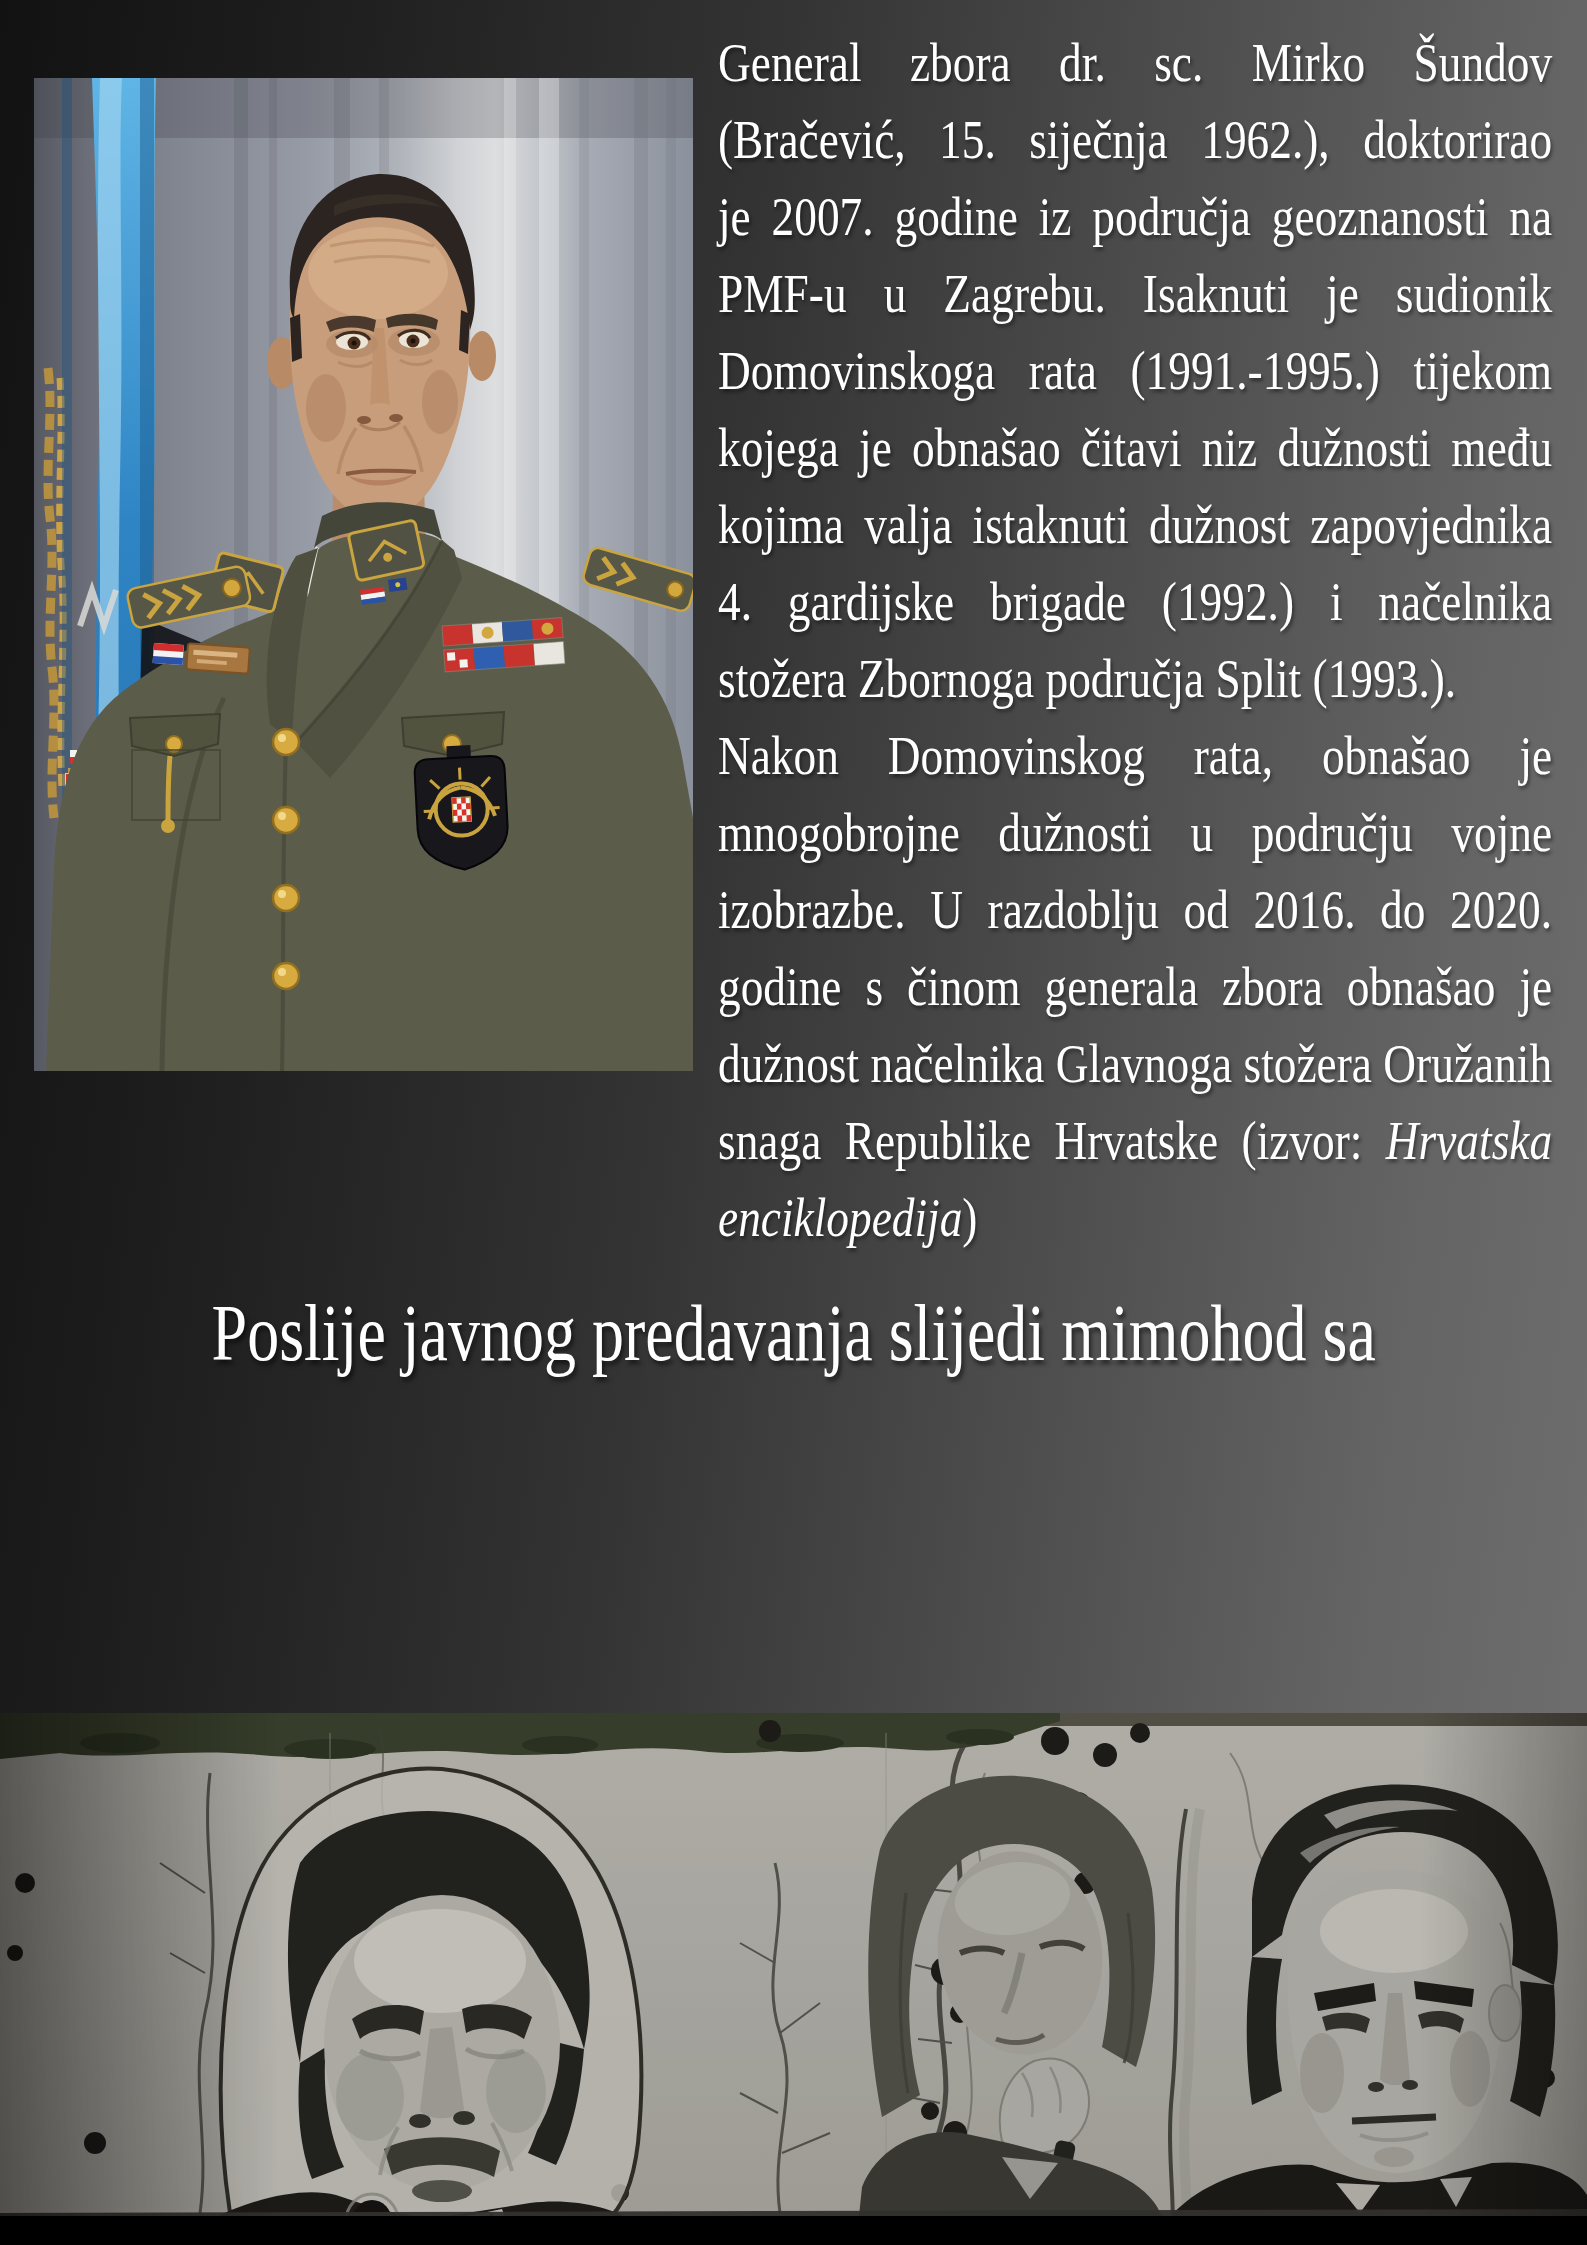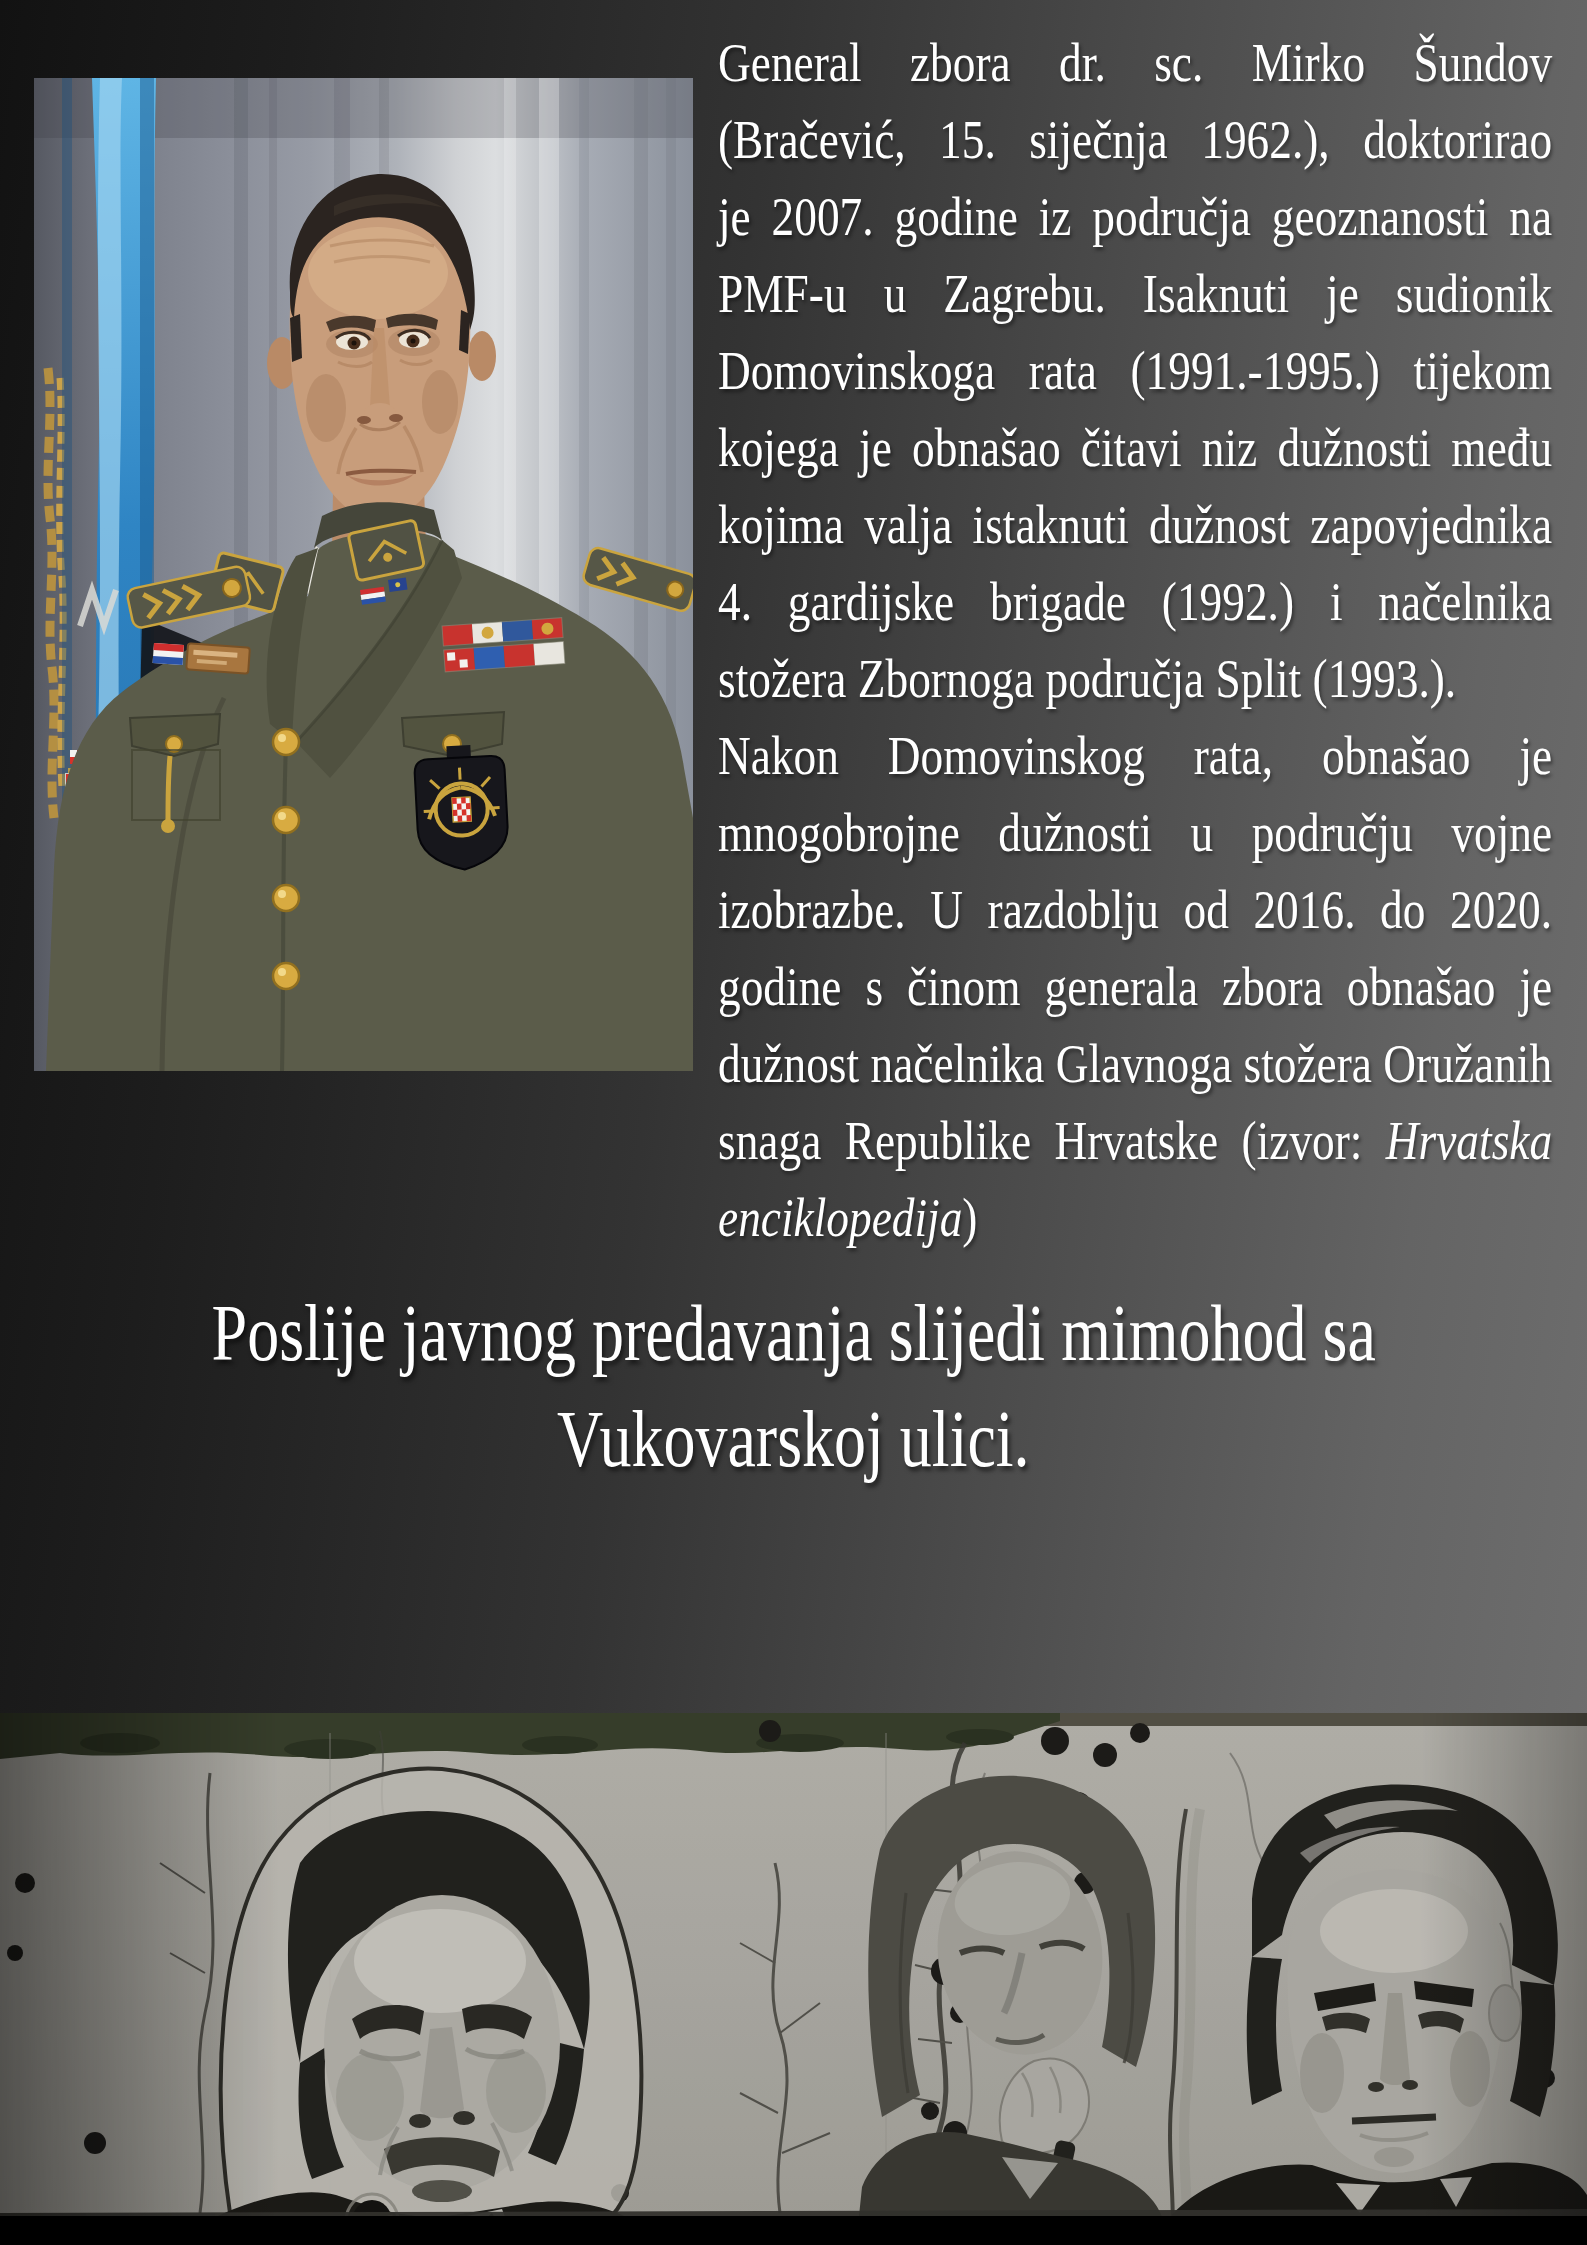--- a/index.html
+++ b/index.html
@@ -278,21 +278,20 @@
     <div class="bl">mnogobrojne dužnosti u području vojne</div>
     <div class="bl">izobrazbe. U razdoblju od 2016. do 2020.</div>
     <div class="bl">godine s činom generala zbora obnašao je</div>
     <div class="bl">dužnost načelnika Glavnoga stožera Oružanih</div>
     <div class="bl"><span>snaga Republike Hrvatske (izvor: </span><i>Hrvatska</i></div>
     <div class="bl pend"><i>enciklopedija</i><span>)</span></div>
   </div>
 
   <div class="announce">
     <div class="al"><span>Poslije javnog predavanja slijedi mimohod sa</span></div>
-    <div class="al"><span>Vukovarskoj ulici.</span></div>
   </div>
 
   <div class="mural">
     <svg viewBox="0 0 1587 532" xmlns="http://www.w3.org/2000/svg">
       <defs>
         <linearGradient id="wallv" x1="0" y1="0" x2="0" y2="1">
           <stop offset="0" stop-color="#b9b7b0"></stop>
             <stop offset="0.5" stop-color="#b0aea7"></stop>
             <stop offset="1" stop-color="#a5a39c"></stop>
         </linearGradient>

